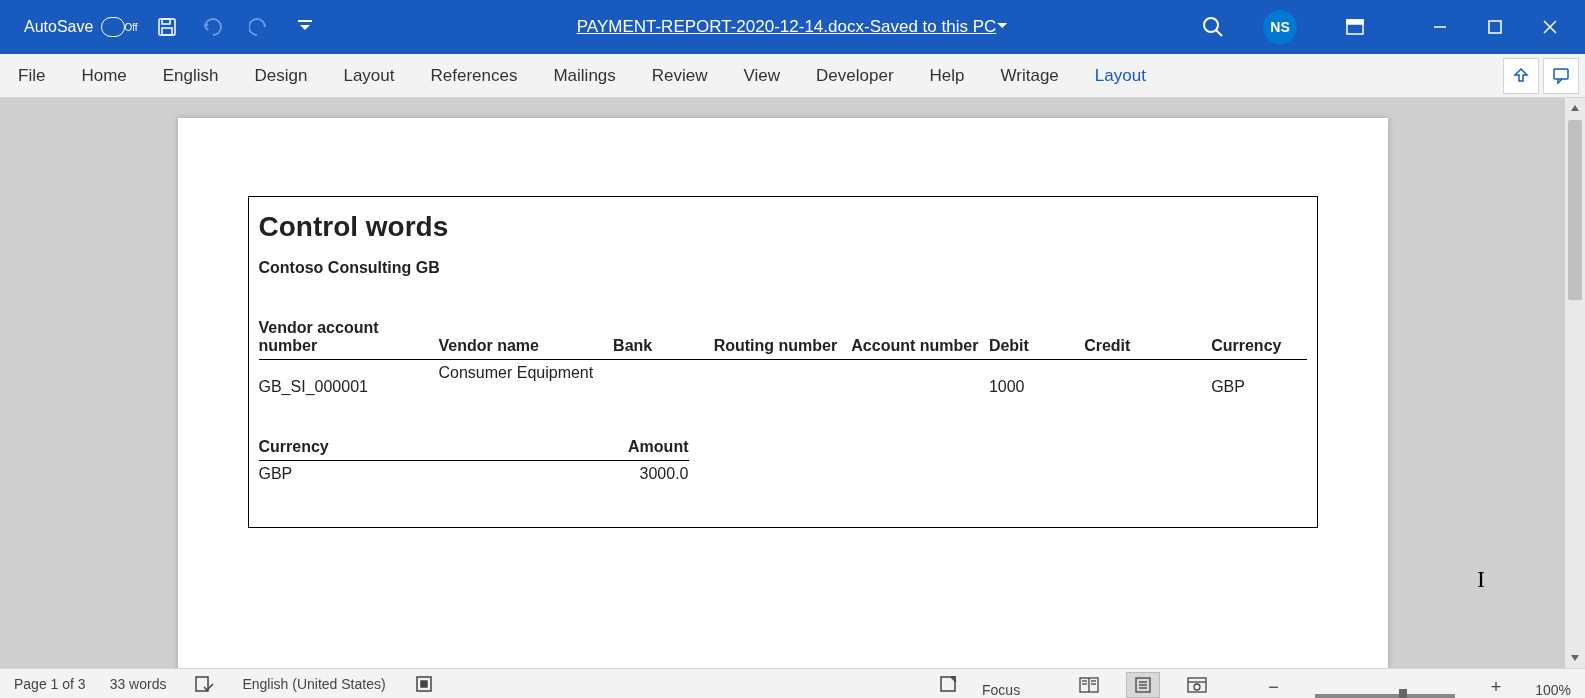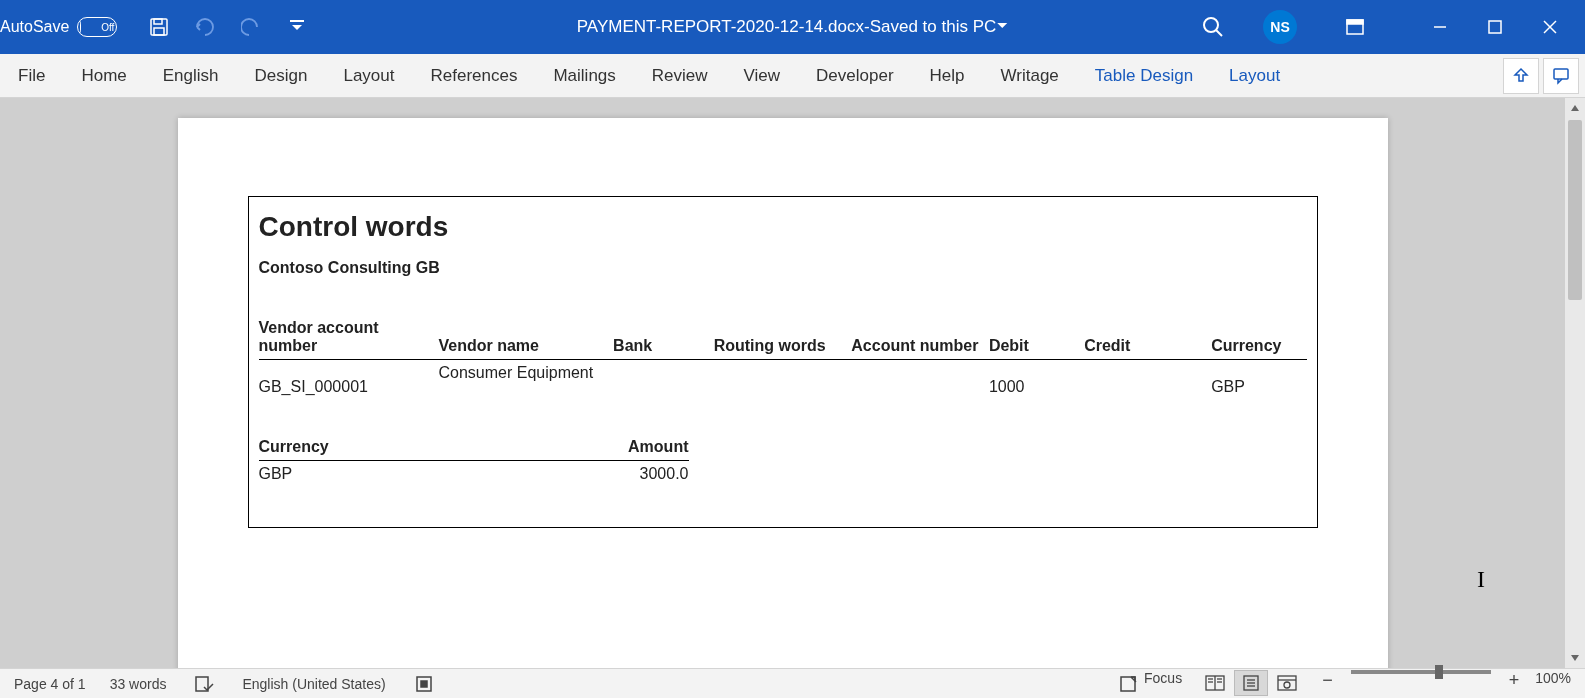--- a/index.html
+++ b/index.html
@@ -1,26 +1,26 @@
 <!DOCTYPE html>
 <html><head>
 <meta charset="utf-8">
 <style>
 * { margin: 0; padding: 0; box-sizing: border-box; font-family: "Segoe UI", Arial, sans-serif; }
 body { width: 1585px; height: 698px; background: #cfcfcf; overflow: hidden; position: relative; }
 
 
 .title-bar { height: 54px; background: #185abd; display: flex; align-items: center; color: #fff; position: relative; }
-.autosave { display: flex; align-items: center; gap: 8px; font-size: 16px; }
-.toggle { width: 40px; height: 20px; border: 1.5px solid #fff; border-radius: 10px; display: flex; align-items: center; padding: 0 2px; gap: 20px; }
+.autosave { display: flex; align-items: center; gap: 8px; padding-left: 24px; font-size: 16px; }
+.toggle { width: 24px; height: 20px; border: 1.5px solid #fff; border-radius: 10px; display: flex; align-items: center; padding: 0 2px; gap: 20px; }
 .toggle-knob { width: 12px; height: 12px; border-radius: 50%; background: #fff; }
 .toggle-text { font-size: 10px; }
 .qat { display: flex; align-items: center; gap: 18px; margin-left: 28px; }
 .qat-btn { width: 28px; height: 28px; display: flex; align-items: center; justify-content: center; }
-.title-center { position: absolute; left: 50%; transform: translateX(-50%); display: flex; font-size: 17px; gap: 0; }
+.title-center { position: absolute; left: 50%; transform: translateX(-50%); display: flex; font-size: 17px; gap: 0; text-decoration: underline; }
 .title-right { margin-left: auto; display: flex; align-items: center; gap: 30px; padding-right: 8px; }
 .search-btn { width: 40px; height: 40px; display:flex; align-items:center; justify-content:center; }
 .user-badge { width: 34px; height: 34px; border-radius: 50%; background: #0078d4; display:flex; align-items:center; justify-content:center; font-size:14px; font-weight:600; }
 .win-btns { display:flex; }
 .win-btn { width: 55px; height: 40px; display:flex; align-items:center; justify-content:center; }
 
 
 .ribbon { height: 44px; background: #f3f3f3; border-bottom: 1px solid #d4d4d4; display:flex; align-items:stretch; position: relative; }
 .tab { padding: 12px 18px; display:flex; align-items:center; font-size: 17px; color:#333; cursor: default; }
 .tab.contextual { color:#185abd; }
@@ -49,21 +49,21 @@
 .table2 th.right { text-align:right; padding-right: 0; }
 .table2 td { padding: 4px 20px 4px 0; }
 .table2 td.right { text-align:right; padding-right:0; }
 
 
 .text-cursor { position:absolute; right:100px; bottom:105px; font-size:24px; color:#000; font-family: serif;}
 
 
 .status-bar { position:absolute; bottom:0; left:0; right:0; height:30px; background:#f3f3f3; border-top:1px solid #d4d4d4; display:flex; align-items:center; font-size:14px; color:#444; padding: 0 14px; }
 .status-left { display:flex; align-items:center; gap:24px; }
-.status-right { margin-left:auto; display:flex; align-items:flex-start; gap:2px; }
+.status-right { margin-left:auto; display:flex; align-items:flex-end; gap:20px; }
 .status-icon { width:28px; height:28px; display:flex; align-items:center; justify-content:center; }
 .view-btn { width:34px; height:26px; display:flex; align-items:center; justify-content:center; border:1px solid transparent; }
 .view-btn.active { background:#d8d8d8; border-color:#bbb; }
 .zoom-slider { width:140px; height:4px; background:#888; position:relative; margin: 0 10px; }
 .zoom-knob { position:absolute; top:-5px; left:60%; width:8px; height:14px; background:#666; }
 </style>
 </head>
 <body>
 
 <div class="title-bar">
@@ -153,21 +153,20 @@
   <div class="tab">English</div>
   <div class="tab">Design</div>
   <div class="tab">Layout</div>
   <div class="tab">References</div>
   <div class="tab">Mailings</div>
   <div class="tab">Review</div>
   <div class="tab">View</div>
   <div class="tab">Developer</div>
   <div class="tab">Help</div>
   <div class="tab">Writage</div>
-  <div class="tab contextual">Table Design</div>
   <div class="tab contextual">Layout</div>
   <div class="ribbon-right">
     <div class="ribbon-right-btn">
       <svg width="18" height="18" viewBox="0 0 18 18" fill="none" stroke="#185abd" stroke-width="1.5">
           <path d="M9 2 L15 8 L11 8 L11 14 L7 14 L7 8 L3 8 Z"></path>
         </svg>
     </div>
     <div class="ribbon-right-btn">
       <svg width="18" height="18" viewBox="0 0 18 18" fill="none" stroke="#185abd" stroke-width="1.5">
           <rect x="2" y="2" width="14" height="10" rx="1"></rect>
@@ -192,21 +191,21 @@
             <col style="width:130px">
             <col style="width:90px">
             <col style="width:120px">
             <col style="width:90px">
         </colgroup>
         <thead>
           <tr>
             <th>Vendor account number</th>
             <th>Vendor name</th>
             <th>Bank</th>
-            <th>Routing words</th>
+            <th>Routing number</th>
             <th>Account number</th>
             <th class="right">Debit</th>
             <th class="right">Credit</th>
             <th>Currency</th>
           </tr>
         </thead>
         <tbody>
           <tr>
             <td style="padding-top:18px">GB_SI_000001</td>
             <td>Consumer Equipment</td>
@@ -253,21 +252,21 @@
     <svg width="10" height="10" viewBox="0 0 10 10" fill="#666">
         <path d="M5 8 L9 2 L1 2 Z"></path>
       </svg>
   </div>
 </div>
 
 <div class="text-cursor">I</div>
 
 <div class="status-bar">
   <div class="status-left">
-    <span>Page 4 of 1</span>
+    <span>Page 1 of 3</span>
     <span>33 words</span>
     <span class="status-icon">
       <svg width="20" height="18" viewBox="0 0 20 18" fill="none" stroke="#444" stroke-width="1.5">
           <rect x="2" y="2" width="12" height="14"></rect>
           <path d="M10 12 l3 3 l6 -6"></path>
         </svg>
     </span>
     <span>English (United States)</span>
     <span class="status-icon">
       <svg width="18" height="18" viewBox="0 0 18 18" fill="none" stroke="#444" stroke-width="1.5">

